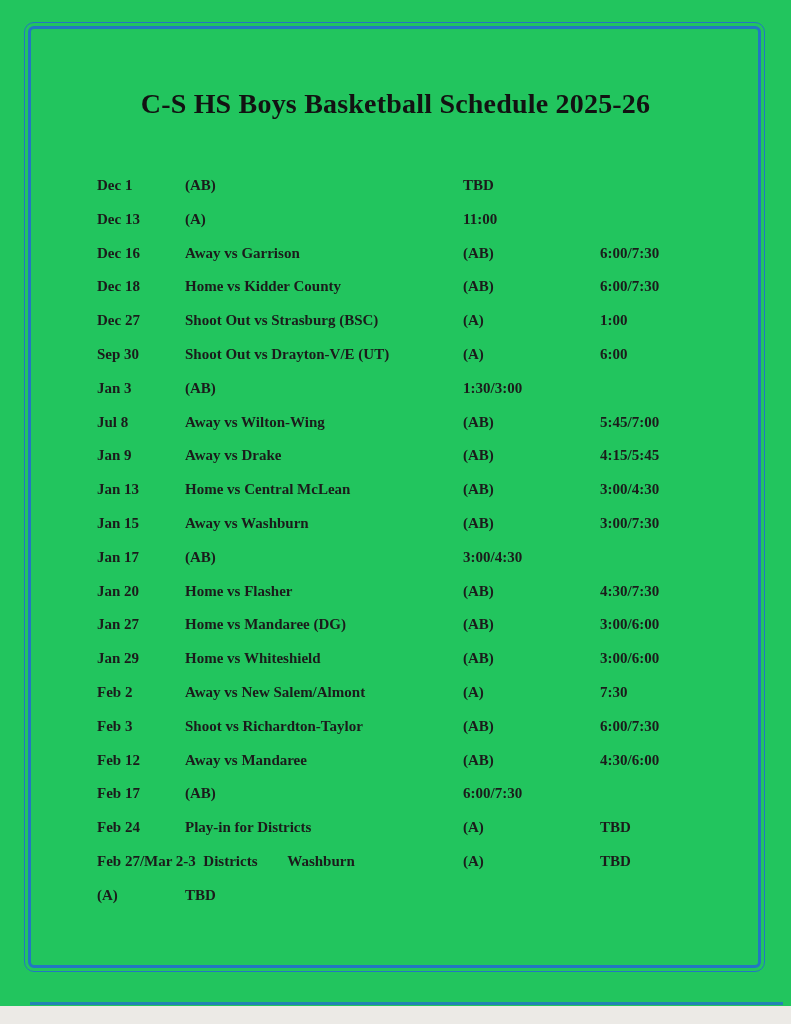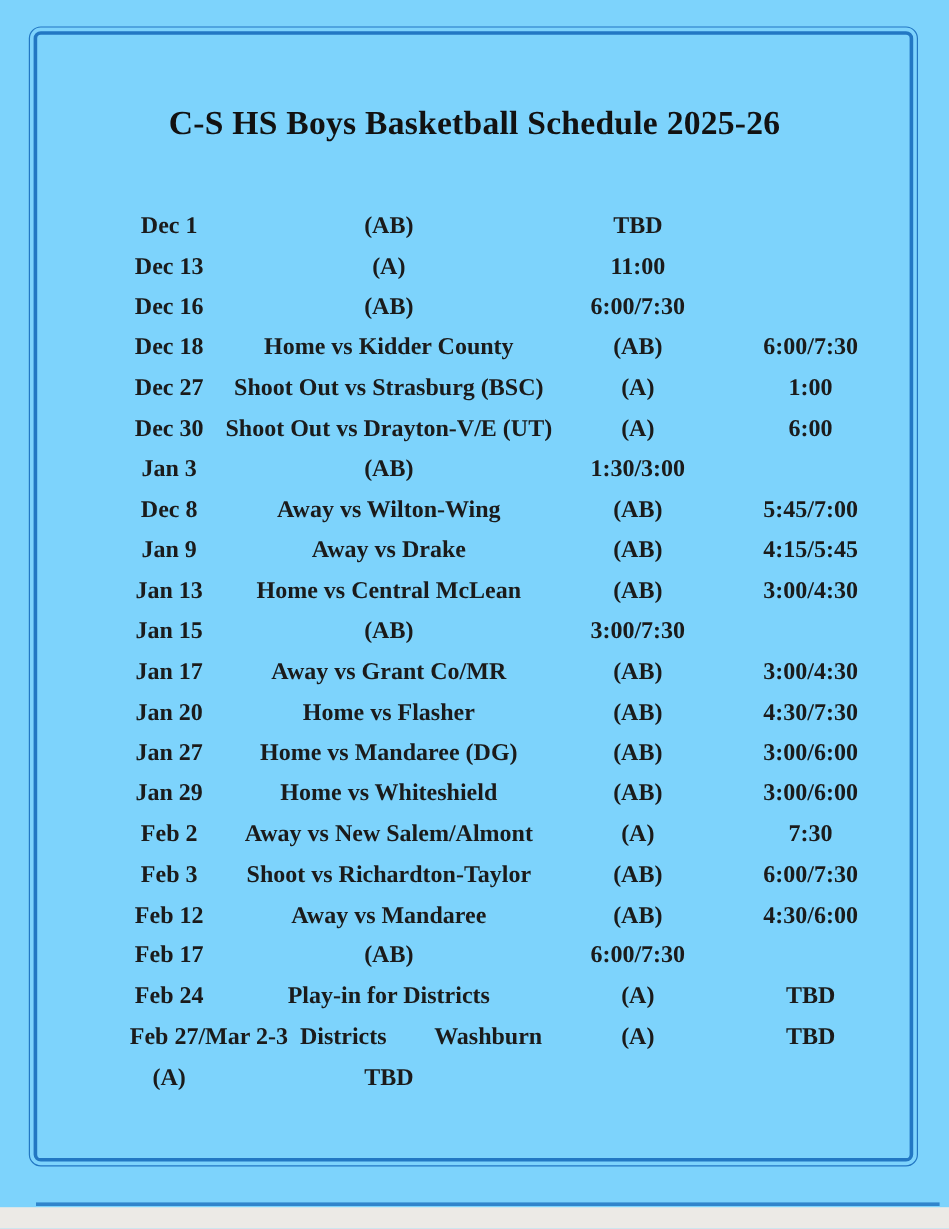--- a/index.html
+++ b/index.html
@@ -10,21 +10,21 @@
     width: 791px;
     height: 1024px;
     position: relative;
     background: #f6f5f2;
     font-family: "Liberation Serif", "DejaVu Serif", serif;
     overflow: hidden;
   }
   .page {
     position: absolute;
     inset: 0;
-    background: #7dd3fc;
+    background: #22c55e;
   }
   .border-frame {
     position: absolute;
     left: 28px;
     top: 26px;
     right: 30px;
     bottom: 56px;
     border: 3px solid var(--border-color, #2277c3);
     border-radius: 6px;
     outline: 1px solid var(--border-color, #2277c3);
@@ -47,24 +47,23 @@
     left: 97px;
     top: 177px;
     right: 40px;
     color: #1b1b1b;
   }
   .row {
     display: grid;
     grid-template-columns: 88px 278px 137px auto;
     align-items: baseline;
     height: 33.8px;
-    font-size: 20px;
+    font-size: 15px;
     font-weight: 700;
     white-space: nowrap;
-    text-align: center;
   }
   .cell {
     overflow: visible;
   }
   .cell.pre {
     white-space: pre;
   }
   .cell.span2 {
     grid-column: 1 / 3;
   }
@@ -100,72 +99,73 @@
         <span class="cell">(AB)</span>
         <span class="cell">TBD</span>
       </div>
       <div class="row">
         <span class="cell">Dec 13</span>
         <span class="cell">(A)</span>
         <span class="cell">11:00</span>
       </div>
       <div class="row">
         <span class="cell">Dec 16</span>
+        <span class="cell">Away vs Garrison</span>
         <span class="cell">(AB)</span>
         <span class="cell">6:00/7:30</span>
       </div>
       <div class="row">
         <span class="cell">Dec 18</span>
         <span class="cell">Home vs Kidder County</span>
         <span class="cell">(AB)</span>
         <span class="cell">6:00/7:30</span>
       </div>
       <div class="row">
         <span class="cell">Dec 27</span>
         <span class="cell">Shoot Out vs Strasburg (BSC)</span>
         <span class="cell">(A)</span>
         <span class="cell">1:00</span>
       </div>
       <div class="row">
-        <span class="cell">Dec 30</span>
+        <span class="cell">Sep 30</span>
         <span class="cell">Shoot Out vs Drayton-V/E (UT)</span>
         <span class="cell">(A)</span>
         <span class="cell">6:00</span>
       </div>
       <div class="row">
         <span class="cell">Jan 3</span>
         <span class="cell">(AB)</span>
         <span class="cell">1:30/3:00</span>
       </div>
       <div class="row">
-        <span class="cell">Dec 8</span>
+        <span class="cell">Jul 8</span>
         <span class="cell">Away vs Wilton-Wing</span>
         <span class="cell">(AB)</span>
         <span class="cell">5:45/7:00</span>
       </div>
       <div class="row">
         <span class="cell">Jan 9</span>
         <span class="cell">Away vs Drake</span>
         <span class="cell">(AB)</span>
         <span class="cell">4:15/5:45</span>
       </div>
       <div class="row">
         <span class="cell">Jan 13</span>
         <span class="cell">Home vs Central McLean</span>
         <span class="cell">(AB)</span>
         <span class="cell">3:00/4:30</span>
       </div>
       <div class="row">
         <span class="cell">Jan 15</span>
+        <span class="cell">Away vs Washburn</span>
         <span class="cell">(AB)</span>
         <span class="cell">3:00/7:30</span>
       </div>
       <div class="row">
         <span class="cell">Jan 17</span>
-        <span class="cell">Away vs Grant Co/MR</span>
         <span class="cell">(AB)</span>
         <span class="cell">3:00/4:30</span>
       </div>
       <div class="row">
         <span class="cell">Jan 20</span>
         <span class="cell">Home vs Flasher</span>
         <span class="cell">(AB)</span>
         <span class="cell">4:30/7:30</span>
       </div>
       <div class="row">

